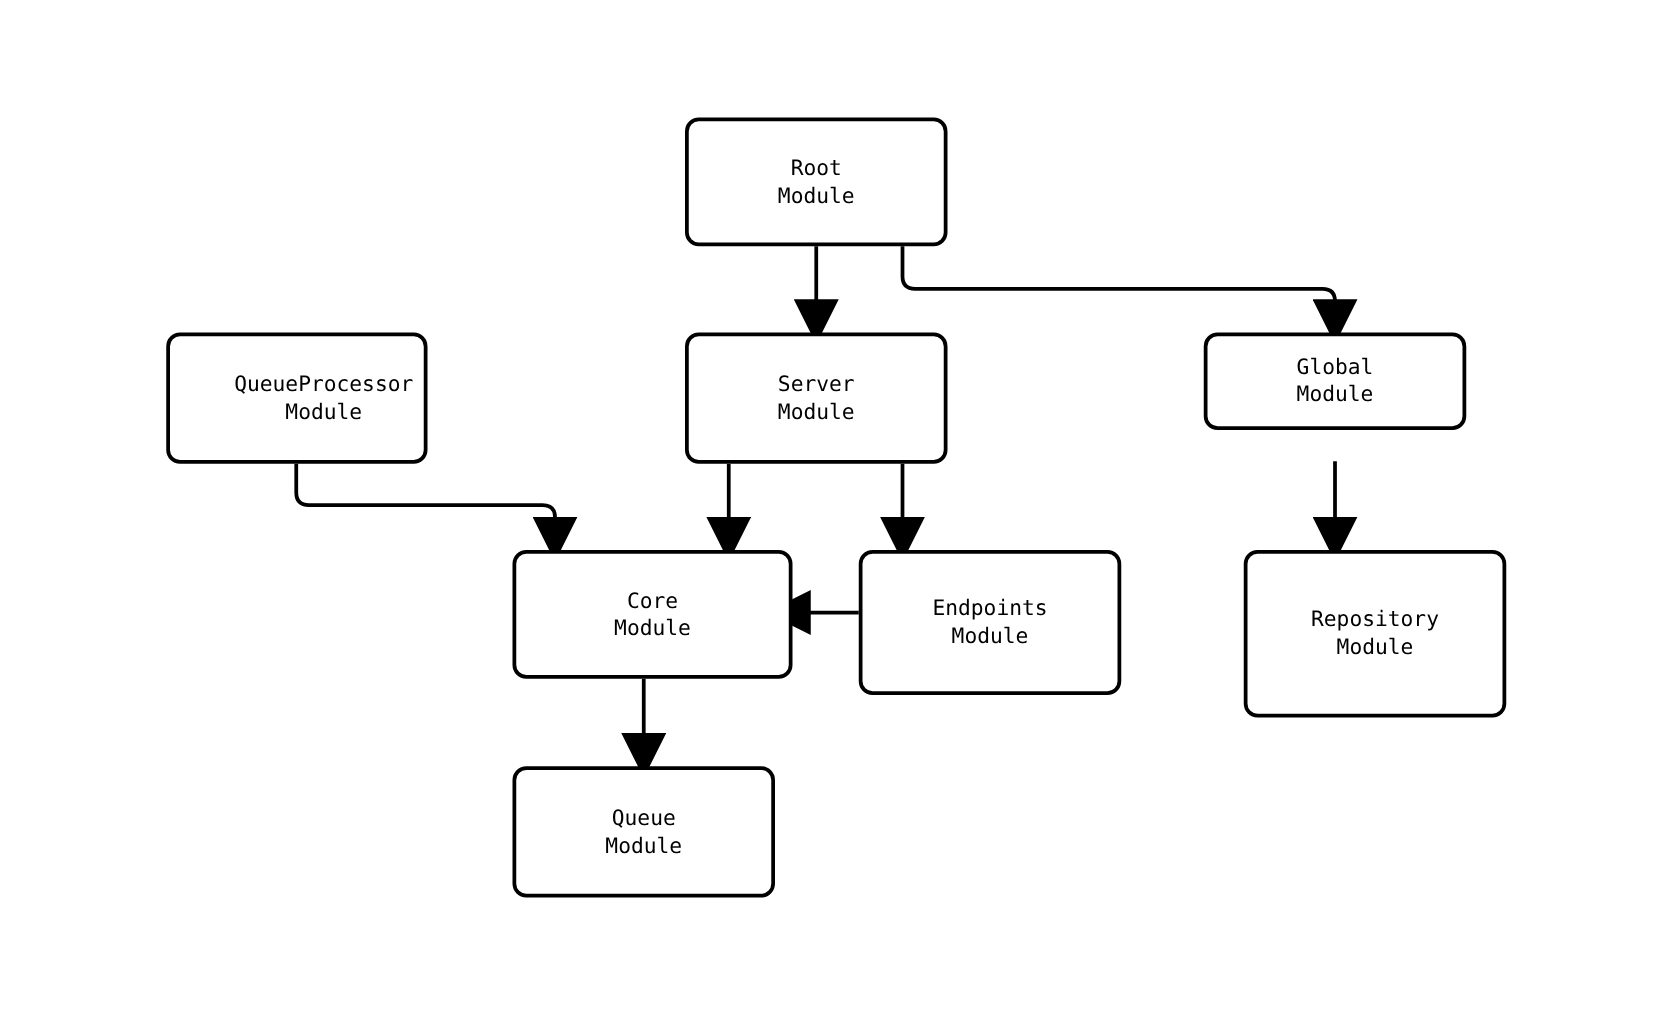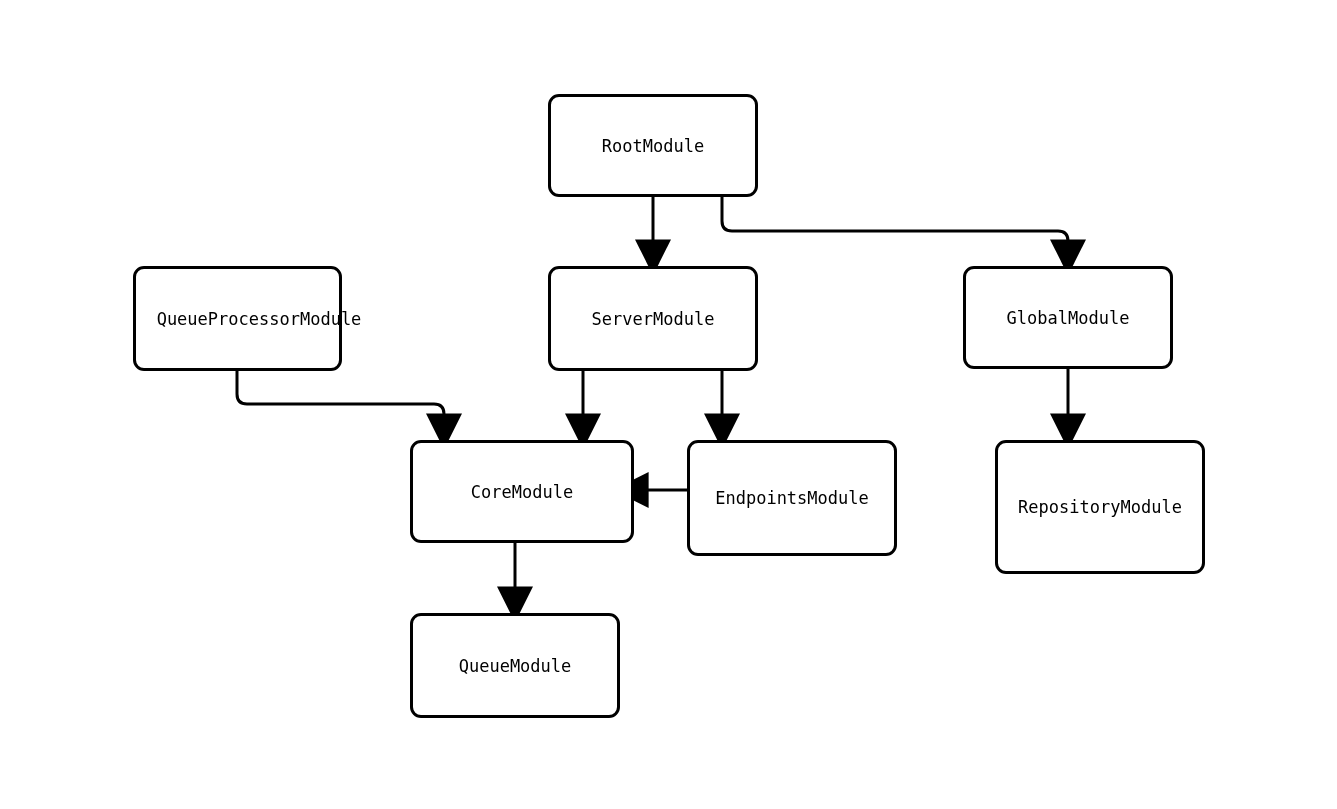--- a/index.html
+++ b/index.html
@@ -24,21 +24,21 @@
     height: 809px;
     pointer-events: none;
   }
   .node {
     position: absolute;
     box-sizing: border-box;
     background: #ffffff;
     border: 3px solid #000000;
     border-radius: 11px;
     display: flex;
-    flex-direction: row;
+    flex-direction: column;
     align-items: center;
     justify-content: center;
     z-index: 2;
   }
   .node-label {
     font-family: "DejaVu Sans Mono", "Liberation Mono", monospace;
     font-size: 17px;
     line-height: 22px;
     color: #000000;
     text-align: center;
@@ -83,21 +83,21 @@
   <div class="node" style="left: 133px; top: 266px; width: 209px; height: 105px; border-width: 3px; border-color: rgb(0, 0, 0); border-radius: 11px; padding-left: 43px;">
     <div class="node-label">QueueProcessor</div>
     <div class="node-label">Module</div>
   </div>
 
   <div class="node" style="left: 548px; top: 266px; width: 210px; height: 105px; border-width: 3px; border-color: rgb(0, 0, 0); border-radius: 11px;">
     <div class="node-label">Server</div>
     <div class="node-label">Module</div>
   </div>
 
-  <div class="node" style="left: 963px; top: 266px; width: 210px; height: 103px; border-width: 3px; border-color: rgb(0, 0, 0); border-radius: 11px;">
+  <div class="node" style="left: 963px; top: 266px; width: 210px; height: 78px; border-width: 3px; border-color: rgb(0, 0, 0); border-radius: 11px;">
     <div class="node-label">Global</div>
     <div class="node-label">Module</div>
   </div>
 
   <div class="node" style="left: 410px; top: 440px; width: 224px; height: 103px; border-width: 3px; border-color: rgb(0, 0, 0); border-radius: 11px;">
     <div class="node-label">Core</div>
     <div class="node-label">Module</div>
   </div>
 
   <div class="node" style="left: 687px; top: 440px; width: 210px; height: 116px; border-width: 3px; border-color: rgb(0, 0, 0); border-radius: 11px;">

